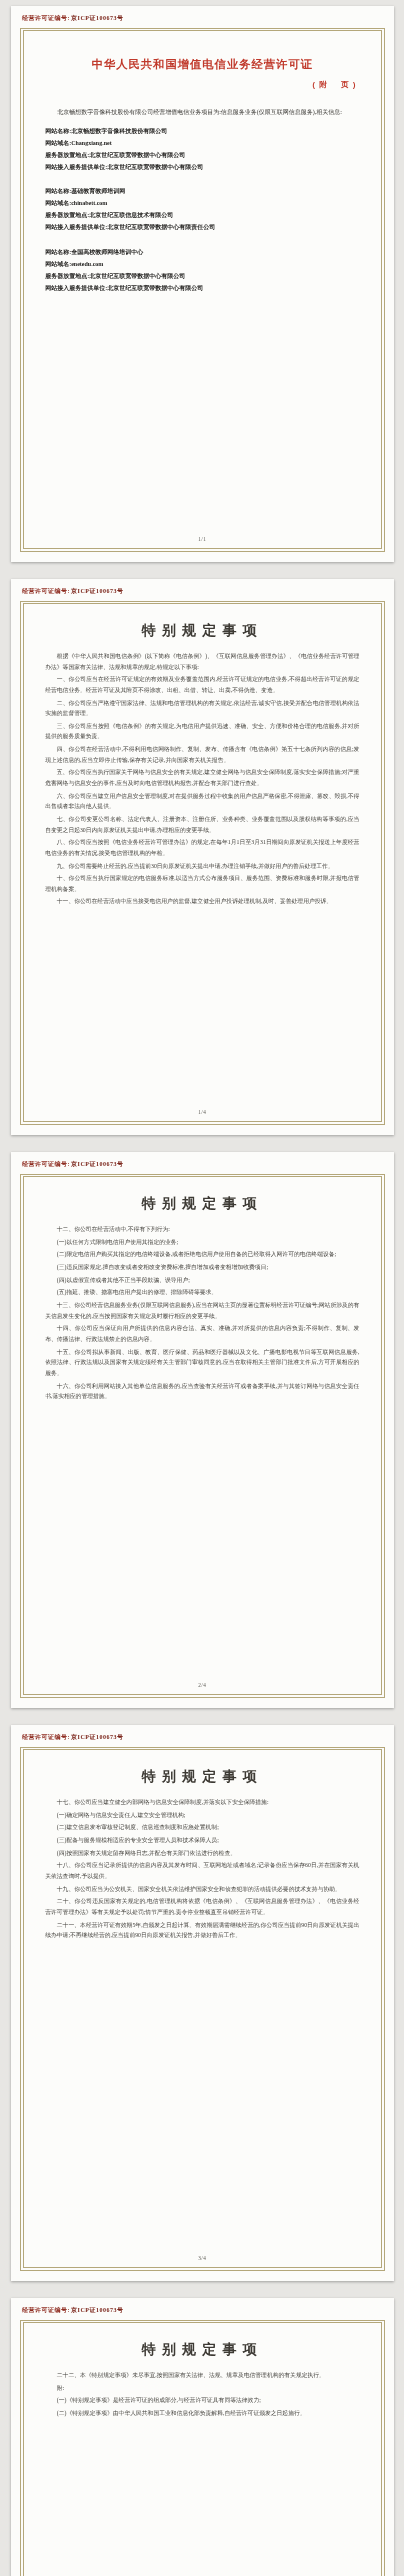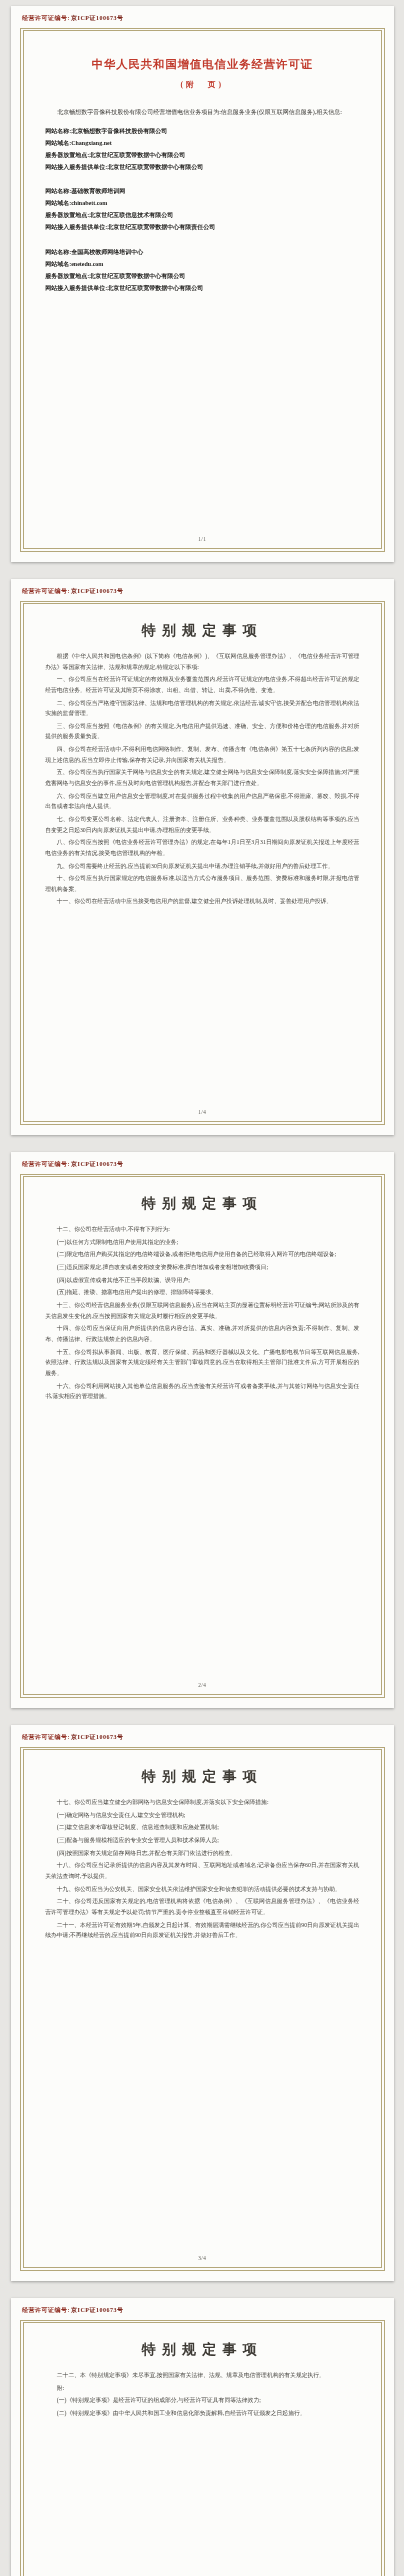--- a/index.html
+++ b/index.html
@@ -61,26 +61,27 @@
   
   .cert-title {
     margin: 13.4px 0 0 0;
     text-align: center;
     color: #c0392b;
     font-size: 11.3px;
     font-weight: bold;
     letter-spacing: 1px;
   }
   .cert-subtitle {
-    text-align: center;
+    text-align: right;
     color: #c0392b;
     font-size: 7.7px;
     font-weight: bold;
     margin-top: 8.2px;
     letter-spacing: 3.1px;
+    font-family: Liberation Mono, monospace;
   }
   .cert-intro {
     font-size: 6px;
     color: #35332f;
     line-height: 12px;
     text-indent: 2em;
     text-align: justify;
     margin: 15.5px 0 7.2px 0;
   }
   .site-group { margin: 0 0 12.4px 0; }

